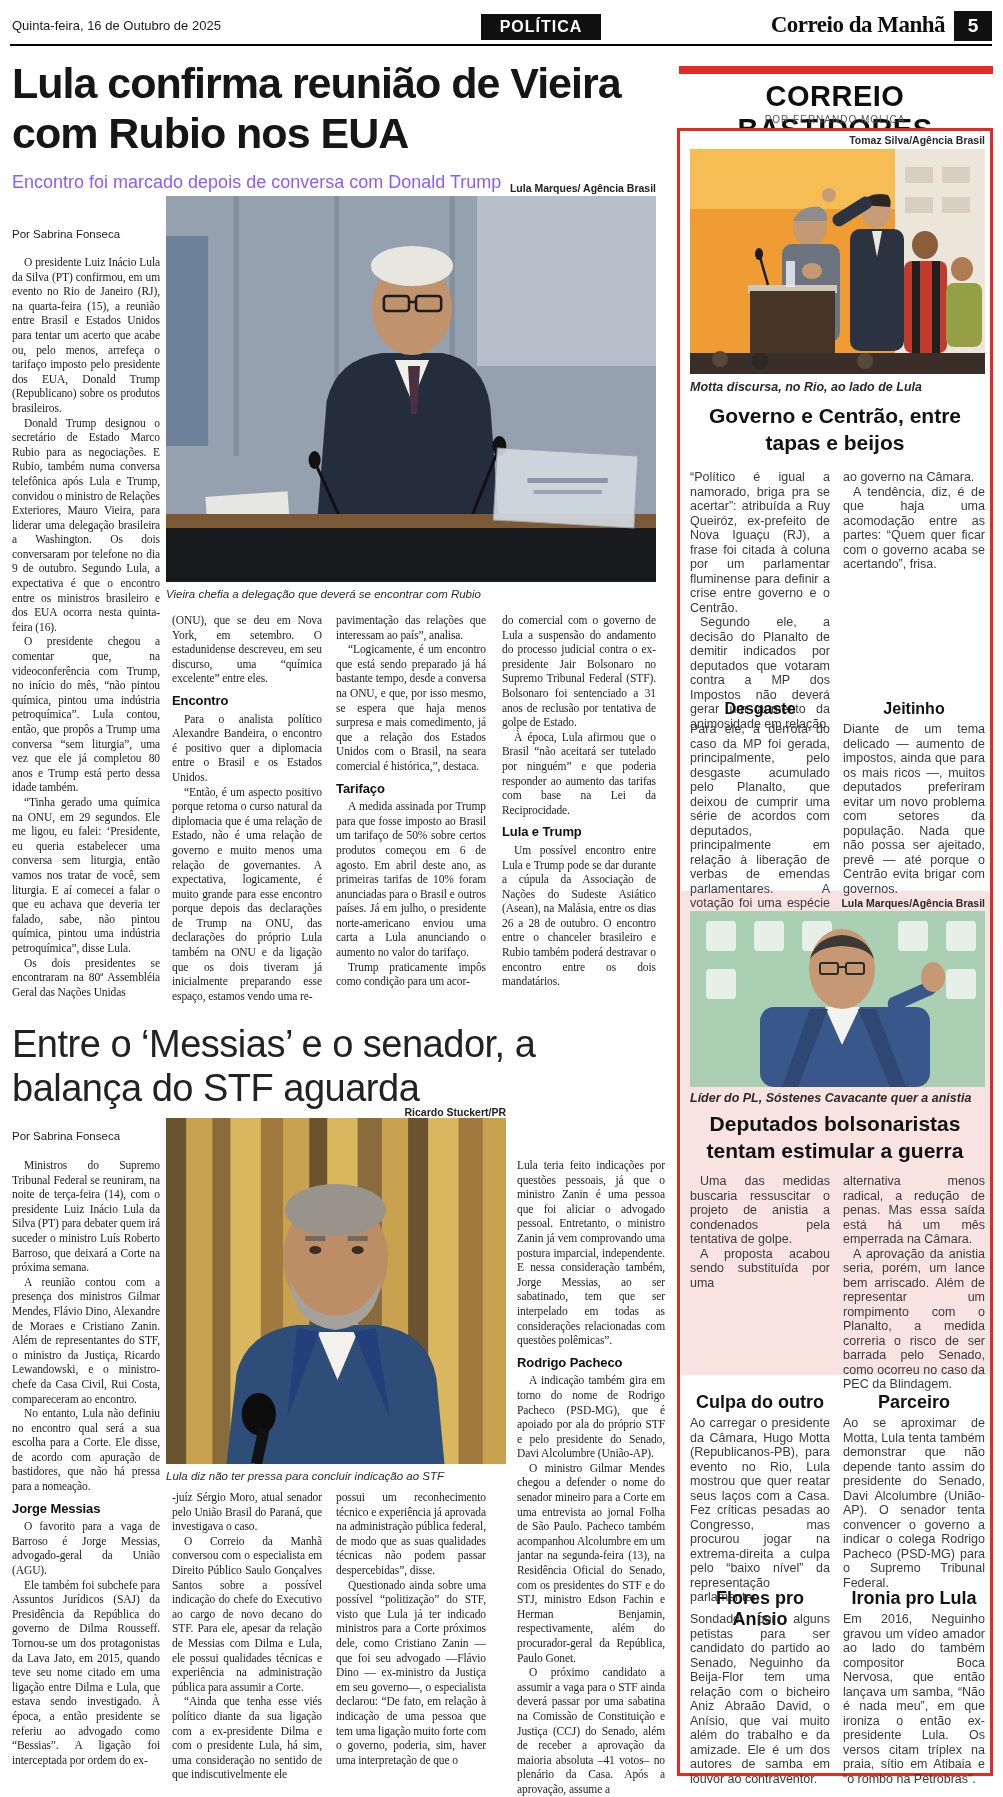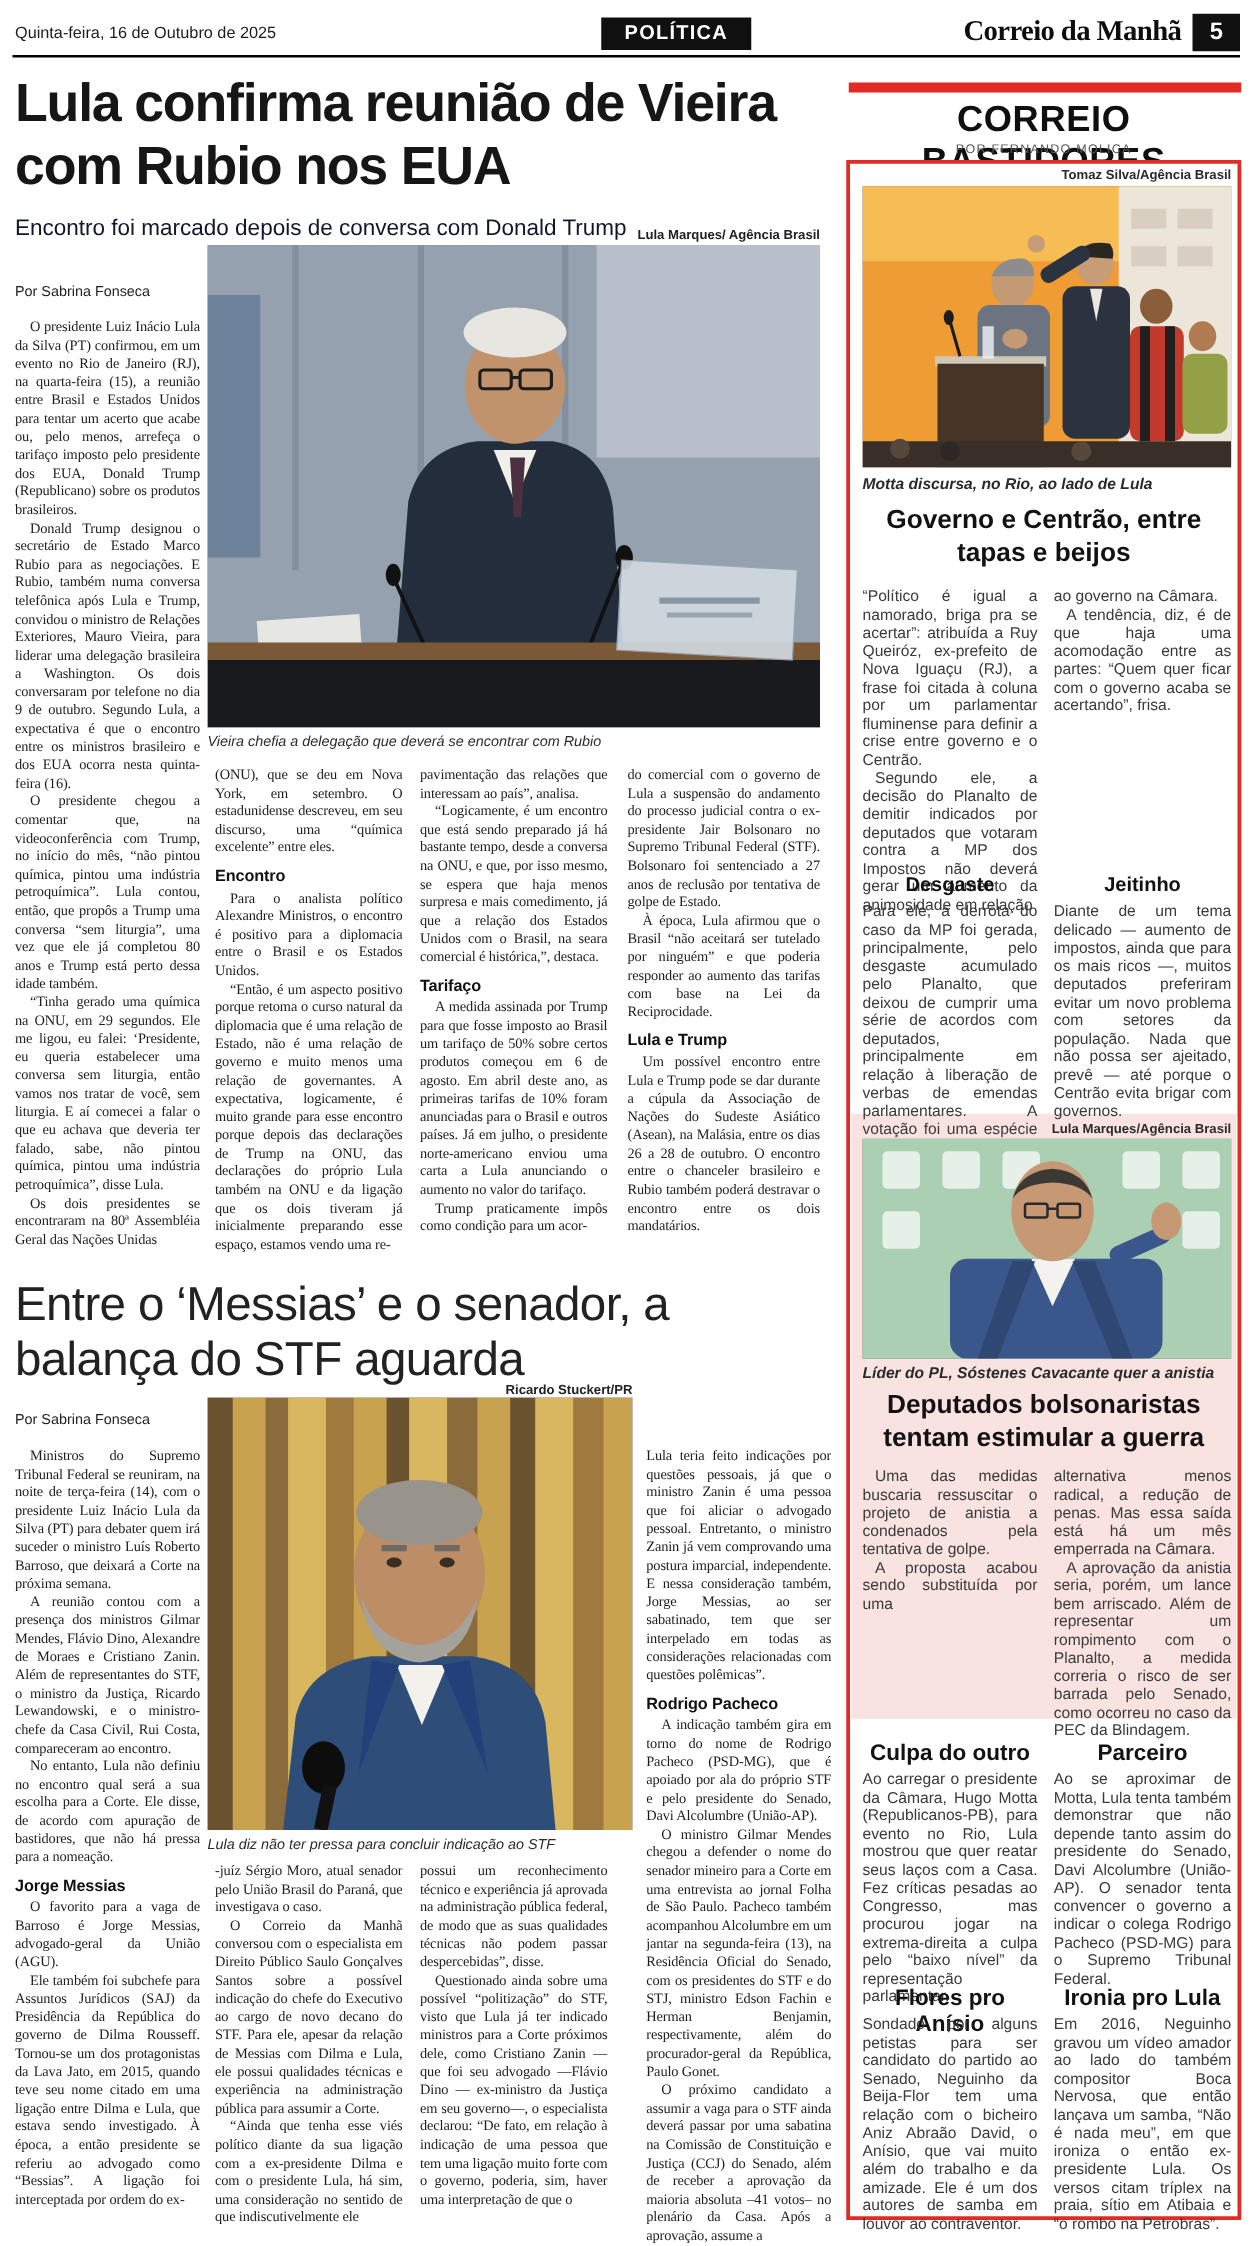--- a/index.html
+++ b/index.html
@@ -11,21 +11,21 @@
   .badge{background:var(--ink,#101010);color:#fff;font-weight:bold;font-size:16px;
          letter-spacing:1px;text-align:center;line-height:26px;}
   .masthead{font-family:"Liberation Serif",serif;font-weight:bold;font-size:23px;color:#0d0d0d;
             letter-spacing:-0.5px;}
   .pagenum{background:var(--ink,#101010);color:#fff;font-weight:bold;font-size:19px;
            text-align:center;line-height:30px;}
   .rule{background:#000;}
   
   .headline1{font-size:43px;line-height:50px;font-weight:bold;letter-spacing:-1px;color:#161616;}
   .headline2{font-size:38px;line-height:44px;font-weight:normal;letter-spacing:-0.5px;color:#222;}
-  .deck{font-size:18px;color:#0f172a;}
+  .deck{font-size:18px;color:#8b5cf6;}
   .byline{font-size:11.5px;color:#222;}
   .credit{font-size:10.5px;font-weight:bold;color:#222;text-align:right;}
   .caption{font-size:11.5px;font-style:italic;color:#2b2b2b;}
   
   .serifcol{font-family:"Liberation Serif",serif;font-size:11.5px;line-height:14.6px;
             letter-spacing:-0.1px;text-align:justify;color:#1c1c1c;}
   .serifcol p{margin:0;text-indent:12px;}
   .serifcol p.ni{text-indent:0;}
   .bodyhead{font-family:"Liberation Sans",sans-serif;font-weight:bold;font-size:13px;
             color:#101010;margin:8px 0 3px;text-indent:0;text-align:left;}
@@ -96,32 +96,32 @@
 <div class="abs serifcol" style="left:12px;top:255px;width:148px;">
   <p>O presidente Luiz Inácio Lula da Silva (PT) confirmou, em um evento no Rio de Janeiro (RJ), na quarta-feira (15), a reunião entre Brasil e Estados Unidos para tentar um acerto que acabe ou, pelo menos, arrefeça o tarifaço imposto pelo presidente dos EUA, Donald Trump (Republicano) sobre os produtos brasileiros.</p>
   <p>Donald Trump designou o secretário de Estado Marco Rubio para as negociações. E Rubio, também numa conversa telefônica após Lula e Trump, convidou o ministro de Relações Exteriores, Mauro Vieira, para liderar uma delegação brasileira a Washington. Os dois conversaram por telefone no dia 9 de outubro. Segundo Lula, a expectativa é que o encontro entre os ministros brasileiro e dos EUA ocorra nesta quinta-feira (16).</p>
   <p>O presidente chegou a comentar que, na videoconferência com Trump, no início do mês, “não pintou química, pintou uma indústria petroquímica”. Lula contou, então, que propôs a Trump uma conversa “sem liturgia”, uma vez que ele já completou 80 anos e Trump está perto dessa idade também.</p>
   <p>“Tinha gerado uma química na ONU, em 29 segundos. Ele me ligou, eu falei: ‘Presidente, eu queria estabelecer uma conversa sem liturgia, então vamos nos tratar de você, sem liturgia. E aí comecei a falar o que eu achava que deveria ter falado, sabe, não pintou química, pintou uma indústria petroquímica”, disse Lula.</p>
   <p>Os dois presidentes se encontraram na 80ª Assembléia Geral das Nações Unidas</p>
 </div>
 <div class="abs serifcol" style="left:172px;top:613px;width:150px;">
   <p class="ni">(ONU), que se deu em Nova York, em setembro. O estadunidense descreveu, em seu discurso, uma “química excelente” entre eles.</p>
   <div class="bodyhead">Encontro</div>
-  <p>Para o analista político Alexandre Ministros, o encontro é positivo para a diplomacia entre o Brasil e os Estados Unidos.</p>
+  <p>Para o analista político Alexandre Bandeira, o encontro é positivo quer a diplomacia entre o Brasil e os Estados Unidos.</p>
   <p>“Então, é um aspecto positivo porque retoma o curso natural da diplomacia que é uma relação de Estado, não é uma relação de governo e muito menos uma relação de governantes. A expectativa, logicamente, é muito grande para esse encontro porque depois das declarações de Trump na ONU, das declarações do próprio Lula também na ONU e da ligação que os dois tiveram já inicialmente preparando esse espaço, estamos vendo uma re-</p>
 </div>
 <div class="abs serifcol" style="left:336px;top:613px;width:150px;">
   <p class="ni">pavimentação das relações que interessam ao país”, analisa.</p>
   <p>“Logicamente, é um encontro que está sendo preparado já há bastante tempo, desde a conversa na ONU, e que, por isso mesmo, se espera que haja menos surpresa e mais comedimento, já que a relação dos Estados Unidos com o Brasil, na seara comercial é histórica,”, destaca.</p>
   <div class="bodyhead">Tarifaço</div>
   <p>A medida assinada por Trump para que fosse imposto ao Brasil um tarifaço de 50% sobre certos produtos começou em 6 de agosto. Em abril deste ano, as primeiras tarifas de 10% foram anunciadas para o Brasil e outros países. Já em julho, o presidente norte-americano enviou uma carta a Lula anunciando o aumento no valor do tarifaço.</p>
   <p>Trump praticamente impôs como condição para um acor-</p>
 </div>
 <div class="abs serifcol" style="left:502px;top:613px;width:154px;">
-  <p class="ni">do comercial com o governo de Lula a suspensão do andamento do processo judicial contra o ex-presidente Jair Bolsonaro no Supremo Tribunal Federal (STF). Bolsonaro foi sentenciado a 27 anos de reclusão por tentativa de golpe de Estado.</p>
+  <p class="ni">do comercial com o governo de Lula a suspensão do andamento do processo judicial contra o ex-presidente Jair Bolsonaro no Supremo Tribunal Federal (STF). Bolsonaro foi sentenciado a 31 anos de reclusão por tentativa de golpe de Estado.</p>
   <p>À época, Lula afirmou que o Brasil “não aceitará ser tutelado por ninguém” e que poderia responder ao aumento das tarifas com base na Lei da Reciprocidade.</p>
   <div class="bodyhead">Lula e Trump</div>
   <p>Um possível encontro entre Lula e Trump pode se dar durante a cúpula da Associação de Nações do Sudeste Asiático (Asean), na Malásia, entre os dias 26 a 28 de outubro. O encontro entre o chanceler brasileiro e Rubio também poderá destravar o encontro entre os dois mandatários.</p>
 </div>
 
 <div class="abs headline2" style="left:12px;top:1022px;width:600px;">Entre o ‘Messias’ e o senador, a balança do STF aguarda</div>
 <div class="abs credit" style="left:300px;top:1106px;width:206px;">Ricardo Stuckert/PR</div>
 <div class="abs byline" style="left:12px;top:1130px;">Por Sabrina Fonseca</div>
 
 <div class="abs photo" style="left:166px;top:1118px;width:340px;height:346px;">

